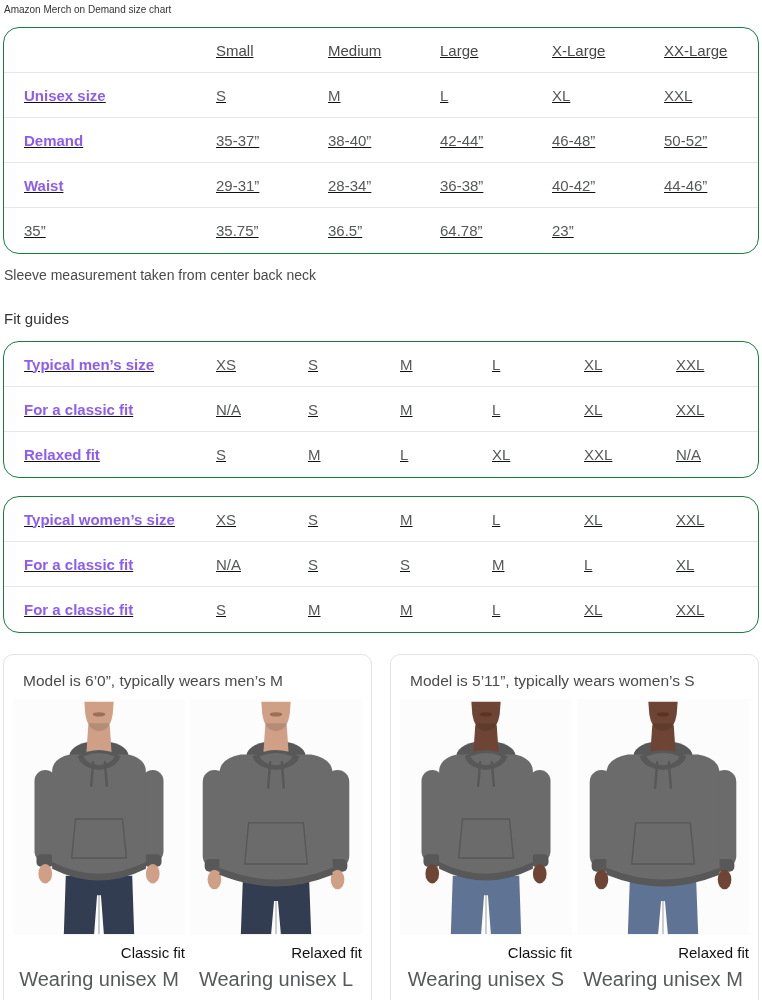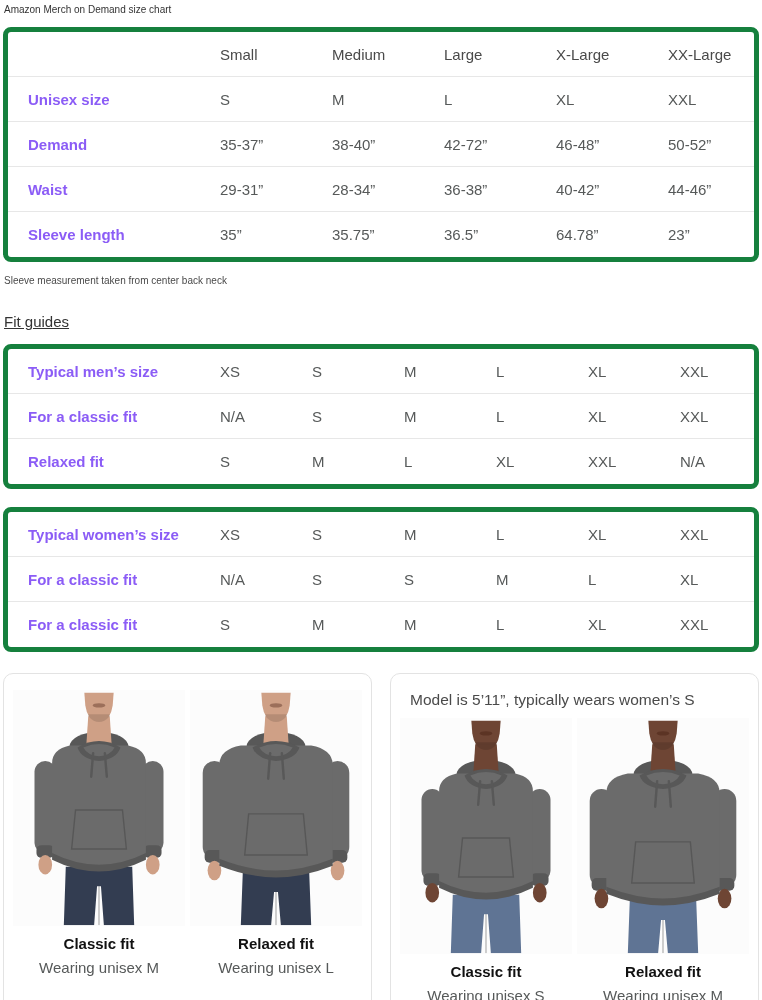--- a/index.html
+++ b/index.html
@@ -14,51 +14,51 @@
 
   .page-title {
     font-size: 10px;
     font-weight: 400;
     color: #333;
     padding: 2px 0 12px 1px;
   }
 
   
   .tbl {
-    border: 5px solid #15803d;
-    border-radius: 8px;
+    border: 1px solid #15803d;
+    border-radius: 16px;
     overflow: hidden;
     background: #fff;
+    text-decoration: underline;
   }
   .tbl .row {
     display: grid;
     grid-template-columns: 192px repeat(4, 112px) 1fr;
     align-items: center;
     height: 45px;
     padding: 0 0 0 20px;
     border-bottom: 1px solid #e7e7e7;
     font-size: 15px;
   }
   .tbl .row:last-child { border-bottom: none; }
   .tbl.fit .row { grid-template-columns: 192px repeat(5, 92px) 1fr; }
   .cell { color: #565959; }
   .cell.head { color: #4a4a4a; }
   .cell.label { font-weight: 700; color: #8b5cf6; }
 
   .note {
-    font-size: 10px;
+    font-size: 14px;
     color: #4a4a4a;
     padding: 13px 0 0 1px;
   }
   .section-heading {
     font-size: 15px;
     font-weight: 400;
     color: #333;
     padding: 27px 0 14px 1px;
-    text-decoration: underline;
   }
   .tbl-gap { height: 18px; }
 
   
   .cards {
     display: flex;
     gap: 18px;
     margin-top: 21px;
   }
   .card {
@@ -80,22 +80,22 @@
     background: #fcfcfc;
     overflow: hidden;
   }
   .person { width: 100%; height: 100%; display: block;
     --hoodie: #6b6b6b; --hoodie-dark: #585858; }
   .person.male   { --skin: #cfa086; --jeans: #333d51; }
   .person.female { --skin: #6e4534; --jeans: #5f7494; }
 
   .captions { display: flex; gap: 5px; margin-top: 9px; }
   .caption { flex: 1; text-align: center; }
-  .caption .fit-label  { font-size: 15px; font-weight: 700; color: #111; }
-  .caption .wear-label { font-size: 15px; color: #565959; margin-top: 7px; }
+  .caption .fit-label  { font-size: 15px; font-weight: 400; color: #111; text-align: right; }
+  .caption .wear-label { font-size: 20px; color: #565959; margin-top: 7px; }
 </style>
 </head>
 <body>
 
 <svg width="0" height="0" style="position:absolute" aria-hidden="true">
   <defs>
     <symbol id="person-classic" viewBox="0 0 176 240">
       <ellipse cx="88" cy="57" rx="30" ry="15" fill="var(--hoodie-dark)"></ellipse>
       <path d="M73,2 L103,2 L102,15 Q100,30 88,35 Q76,30 74,15 Z" fill="var(--skin)"></path>
       <ellipse cx="88" cy="15" rx="6.5" ry="2.2" fill="rgba(60,20,10,0.35)"></ellipse>
@@ -160,34 +160,33 @@
       <div class="cell">S</div>
       <div class="cell">M</div>
       <div class="cell">L</div>
       <div class="cell">XL</div>
       <div class="cell">XXL</div>
     </div>
     <div class="row">
       <div class="cell label">Demand</div>
       <div class="cell">35-37”</div>
       <div class="cell">38-40”</div>
-      <div class="cell">42-72”</div>
+      <div class="cell">42-44”</div>
       <div class="cell">46-48”</div>
       <div class="cell">50-52”</div>
     </div>
     <div class="row">
       <div class="cell label">Waist</div>
       <div class="cell">29-31”</div>
       <div class="cell">28-34”</div>
       <div class="cell">36-38”</div>
       <div class="cell">40-42”</div>
       <div class="cell">44-46”</div>
     </div>
     <div class="row">
-      <div class="cell label">Sleeve length</div>
       <div class="cell">35”</div>
       <div class="cell">35.75”</div>
       <div class="cell">36.5”</div>
       <div class="cell">64.78”</div>
       <div class="cell">23”</div>
     </div>
   </section>
 
   <p class="note">Sleeve measurement taken from center back neck</p>
 
@@ -251,20 +250,21 @@
       <div class="cell">M</div>
       <div class="cell">L</div>
       <div class="cell">XL</div>
       <div class="cell">XXL</div>
     </div>
   </section>
 
   <div class="cards">
 
     <div class="card">
+      <div class="card-heading">Model is 6’0”, typically wears men’s M</div>
       <div class="photos">
         <div class="photo">
           <svg class="person male" viewBox="0 0 176 240" role="img">
               <use href="#person-classic"></use>
             </svg>
         </div>
         <div class="photo">
           <svg class="person male" viewBox="0 0 176 240" role="img">
               <use href="#person-relaxed"></use>
             </svg>

